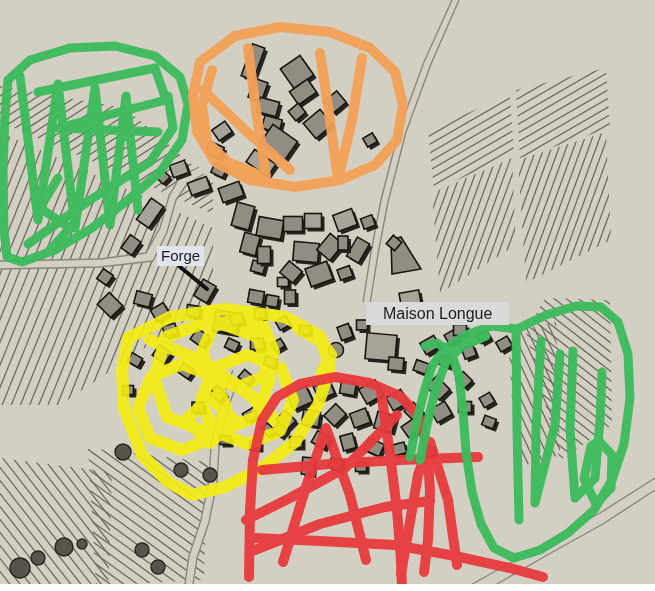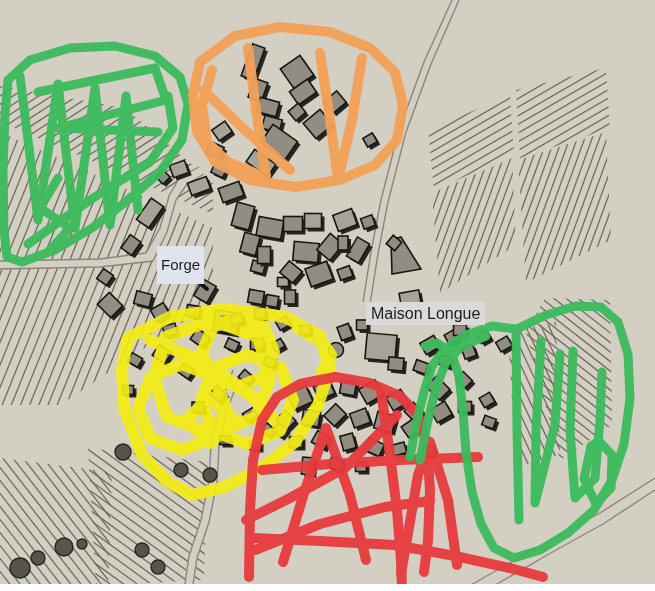--- a/index.html
+++ b/index.html
@@ -9,22 +9,22 @@
     font-family:"Liberation Sans", sans-serif;
   }
   #map-svg{position:absolute;left:0;top:0;}
   .map-label{
     position:absolute;
     color:#1c1c1c;
     white-space:nowrap;
     line-height:1.2;
     font-family:"Liberation Sans", sans-serif;
   }
-  #forge-label{left:157px;top:246px;font-size:15px;padding:10px 4px;background:#dfe4ee;}
-  #maison-label{left:366px;top:302px;font-size:16px;padding:2px 5px;background:#dadad8;}
+  #forge-label{left:157px;top:246px;font-size:15px;padding:1px 4px;background:#dfe4ee;}
+  #maison-label{left:366px;top:302px;font-size:16px;padding:2px 17px;background:#dadad8;}
 </style>
 </head>
 <body>
 
 <svg id="map-svg" width="655" height="591" viewBox="0 0 655 591">
     <rect x="0" y="0" width="655" height="591" fill="#d4cfc3"></rect>
     <defs>
       <clipPath id="hclip0">
         <polygon points="0,86 125,108 213,182 213,214 85,158 0,122"></polygon>
       </clipPath>

